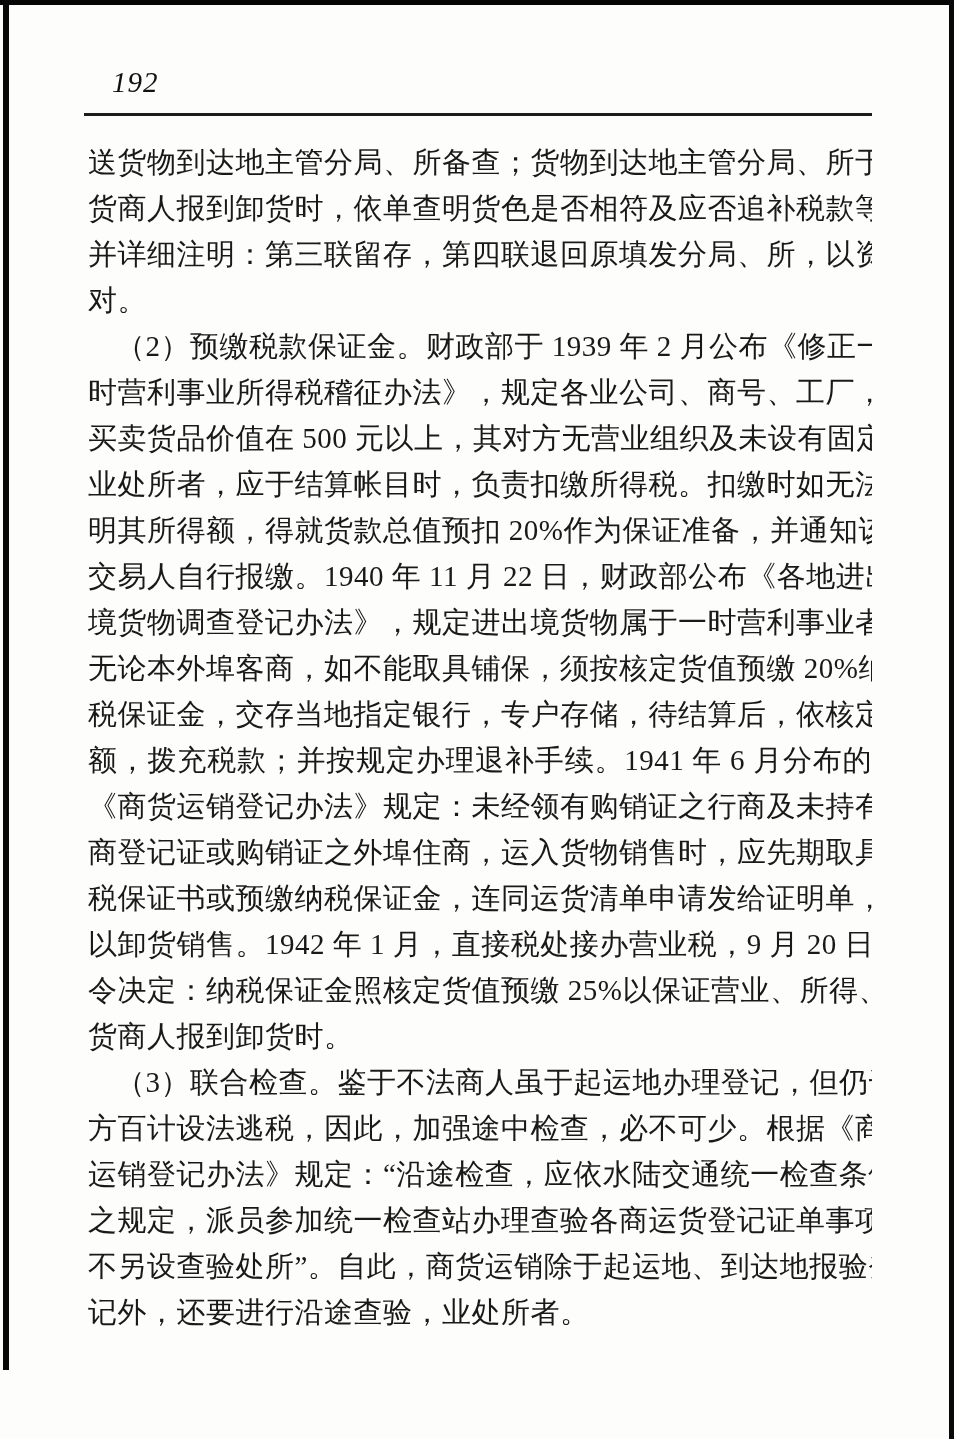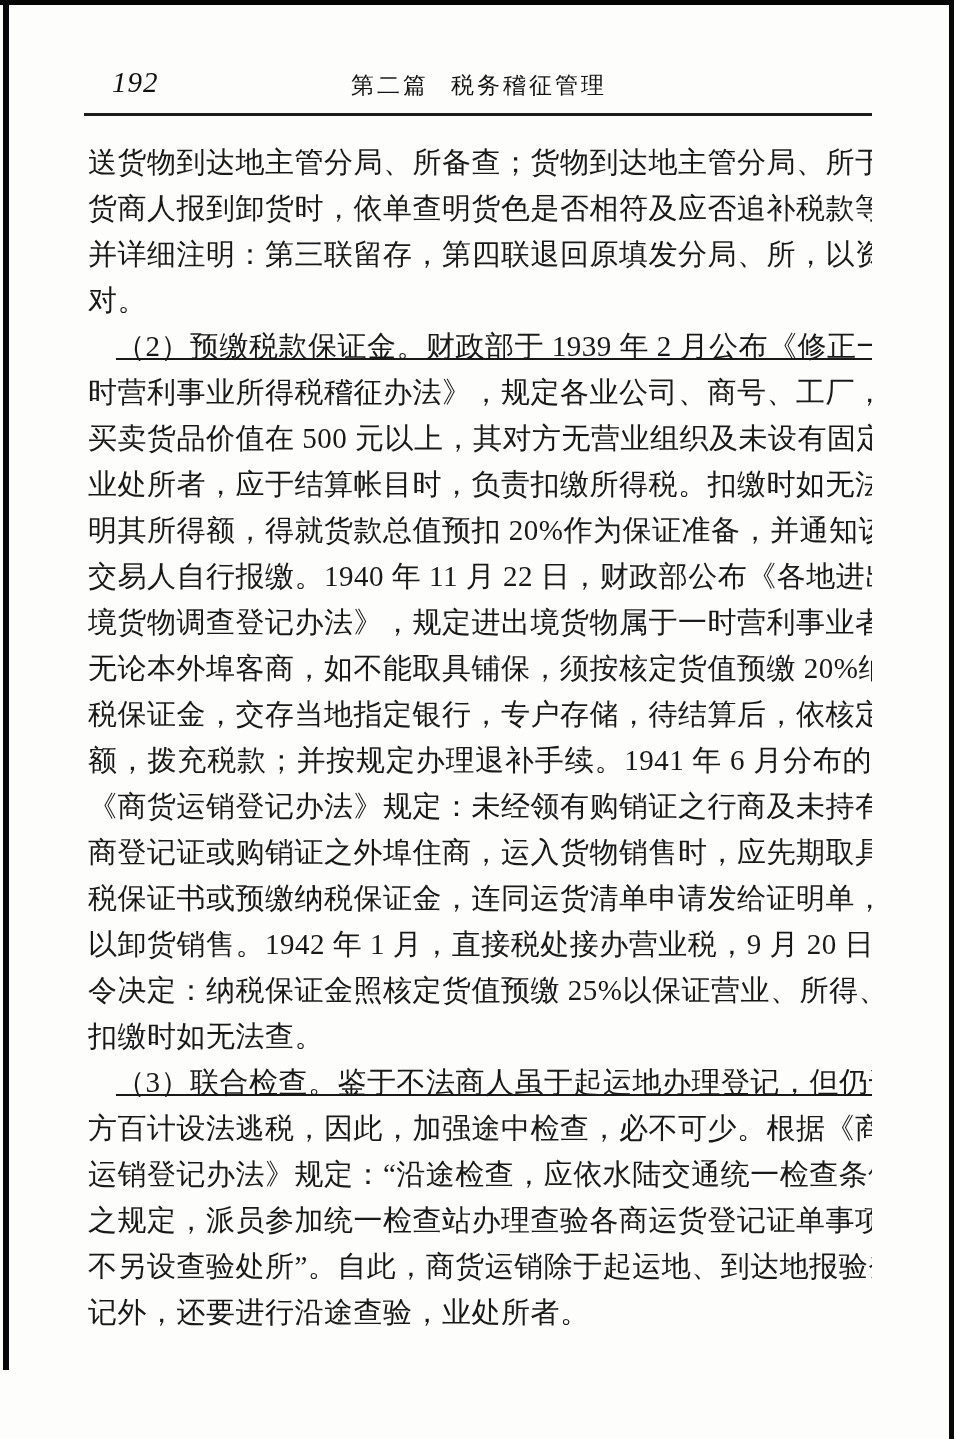--- a/index.html
+++ b/index.html
@@ -62,35 +62,32 @@
     letter-spacing: 0.5px;
     color: #191919;
     text-align: justify;
     text-align-last: justify;
     text-justify: inter-character;
     word-break: break-all;
     white-space: nowrap;
     overflow: hidden;
   }
   .text-line.no-justify { text-align-last: left; }
-  .text-line.indent { text-indent: 28px; text-decoration: underline; }
+  .text-line.indent { text-indent: 28px; }
 </style>
 </head>
 <body>
 
 <div class="page">
   <div class="scan-edge-top"></div>
   <div class="scan-edge-left"></div>
   <div class="scan-edge-right"></div>
 
   <div class="page-header">
     <span class="page-num">192</span>
-    <span class="header-title">
-      <span class="part">第二篇</span><span>税务稽征管理</span>
-    </span>
   </div>
 
   <div class="header-rule"></div>
 
   <main class="page-body">
       <div class="text-line">送货物到达地主管分局、所备查；货物到达地主管分局、所于运</div>
       <div class="text-line">货商人报到卸货时，依单查明货色是否相符及应否追补税款等，</div>
       <div class="text-line">并详细注明：第三联留存，第四联退回原填发分局、所，以资查</div>
       <div class="text-line no-justify">对。</div>
       <div class="text-line indent">（2）预缴税款保证金。财政部于 1939 年 2 月公布《修正一</div>
@@ -101,21 +98,21 @@
       <div class="text-line">交易人自行报缴。1940 年 11 月 22 日，财政部公布《各地进出</div>
       <div class="text-line">境货物调查登记办法》，规定进出境货物属于一时营利事业者，</div>
       <div class="text-line">无论本外埠客商，如不能取具铺保，须按核定货值预缴 20%纳</div>
       <div class="text-line">税保证金，交存当地指定银行，专户存储，待结算后，依核定税</div>
       <div class="text-line">额，拨充税款；并按规定办理退补手续。1941 年 6 月分布的</div>
       <div class="text-line">《商货运销登记办法》规定：未经领有购销证之行商及未持有住</div>
       <div class="text-line">商登记证或购销证之外埠住商，运入货物销售时，应先期取具纳</div>
       <div class="text-line">税保证书或预缴纳税保证金，连同运货清单申请发给证明单，凭</div>
       <div class="text-line">以卸货销售。1942 年 1 月，直接税处接办营业税，9 月 20 日通</div>
       <div class="text-line">令决定：纳税保证金照核定货值预缴 25%以保证营业、所得、</div>
-      <div class="text-line no-justify">扣缴时如无法查。</div>
+      <div class="text-line no-justify">货商人报到卸货时。</div>
       <div class="text-line indent">（3）联合检查。鉴于不法商人虽于起运地办理登记，但仍千</div>
       <div class="text-line">方百计设法逃税，因此，加强途中检查，必不可少。根据《商货</div>
       <div class="text-line">运销登记办法》规定：“沿途检查，应依水陆交通统一检查条例</div>
       <div class="text-line">之规定，派员参加统一检查站办理查验各商运货登记证单事项，</div>
       <div class="text-line">不另设查验处所”。自此，商货运销除于起运地、到达地报验登</div>
       <div class="text-line no-justify">记外，还要进行沿途查验，业处所者。</div>
     </main>
 </div>
 
 </body></html>

